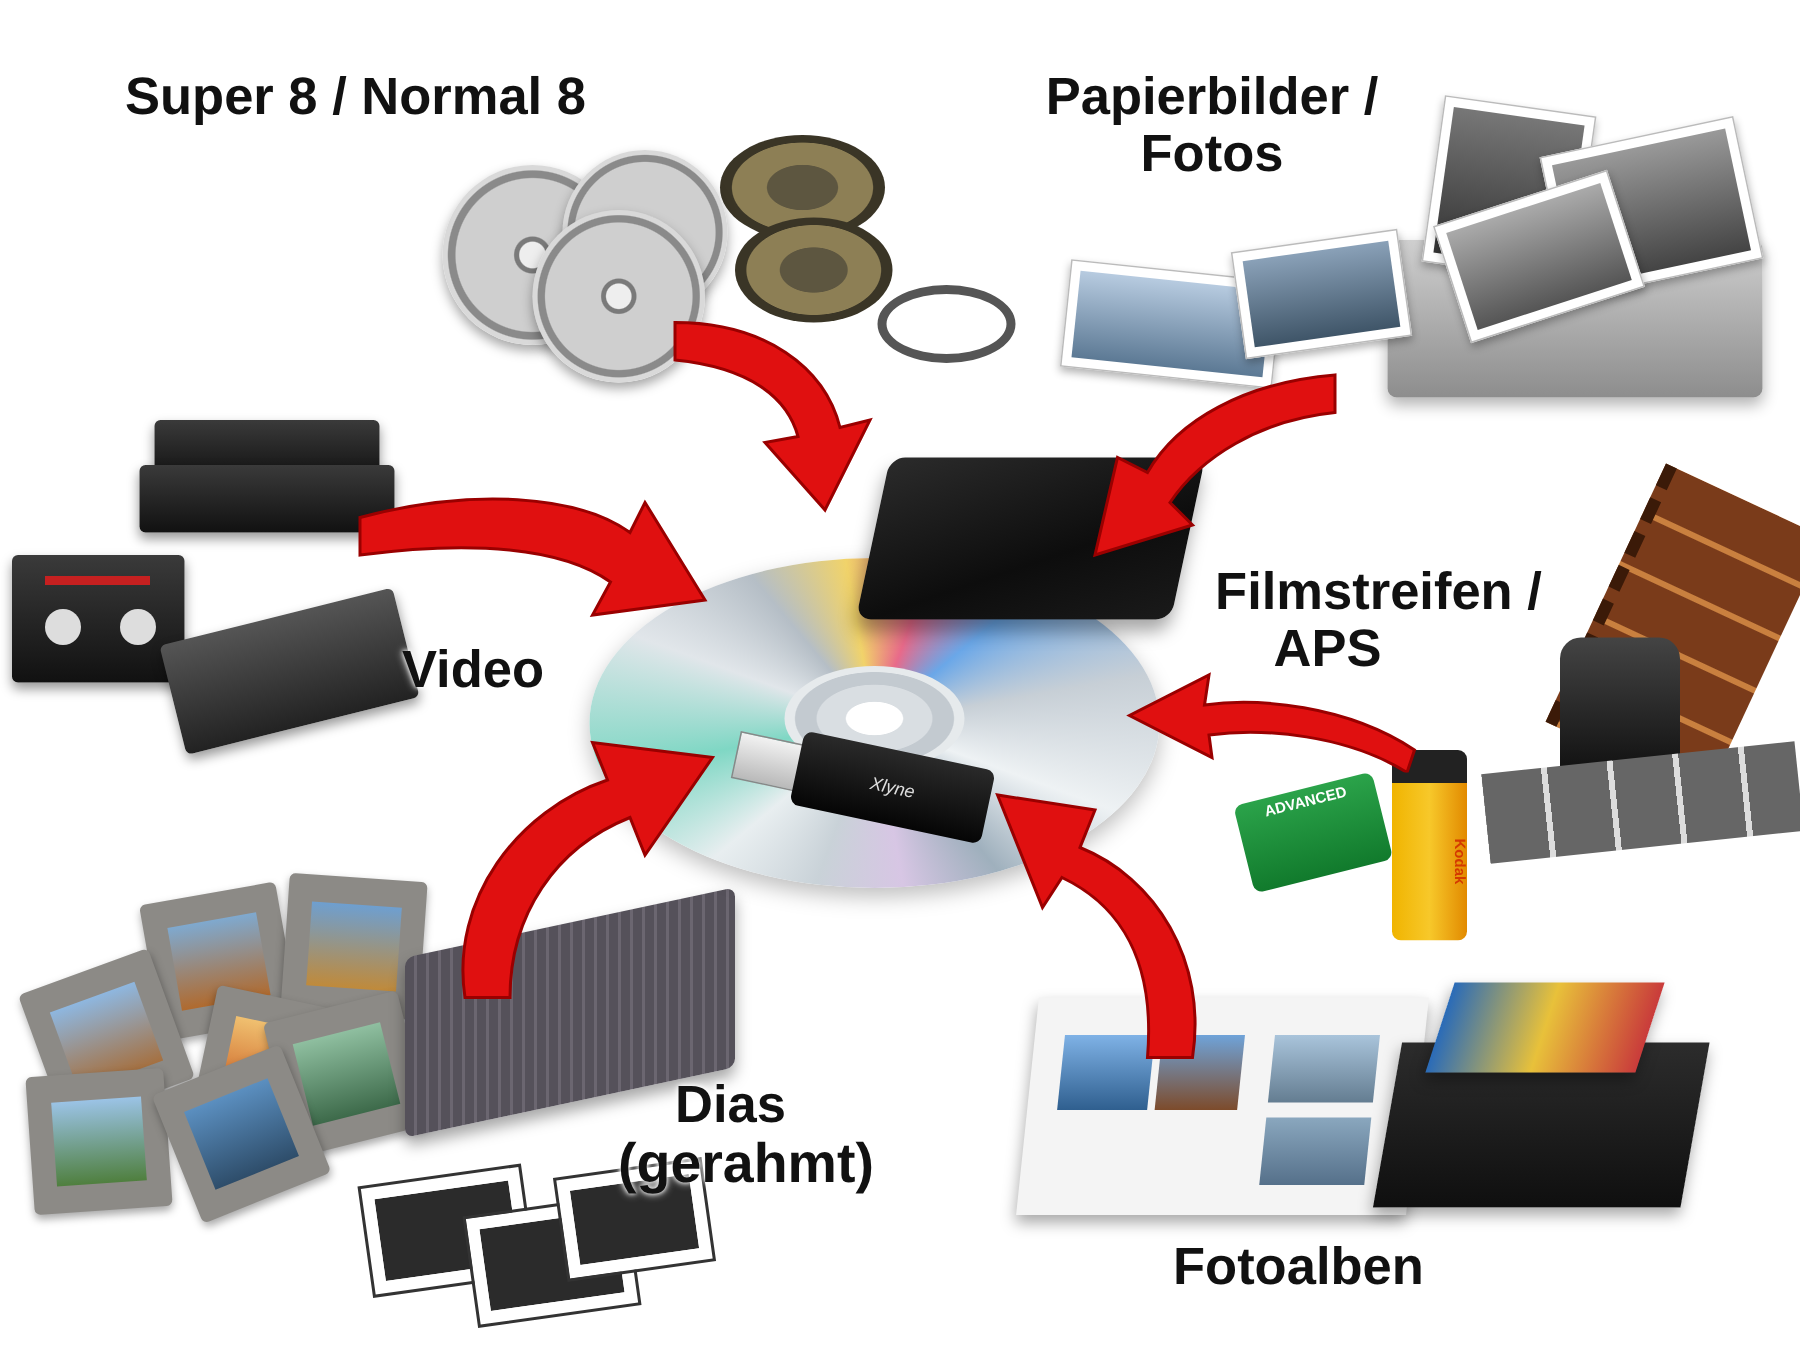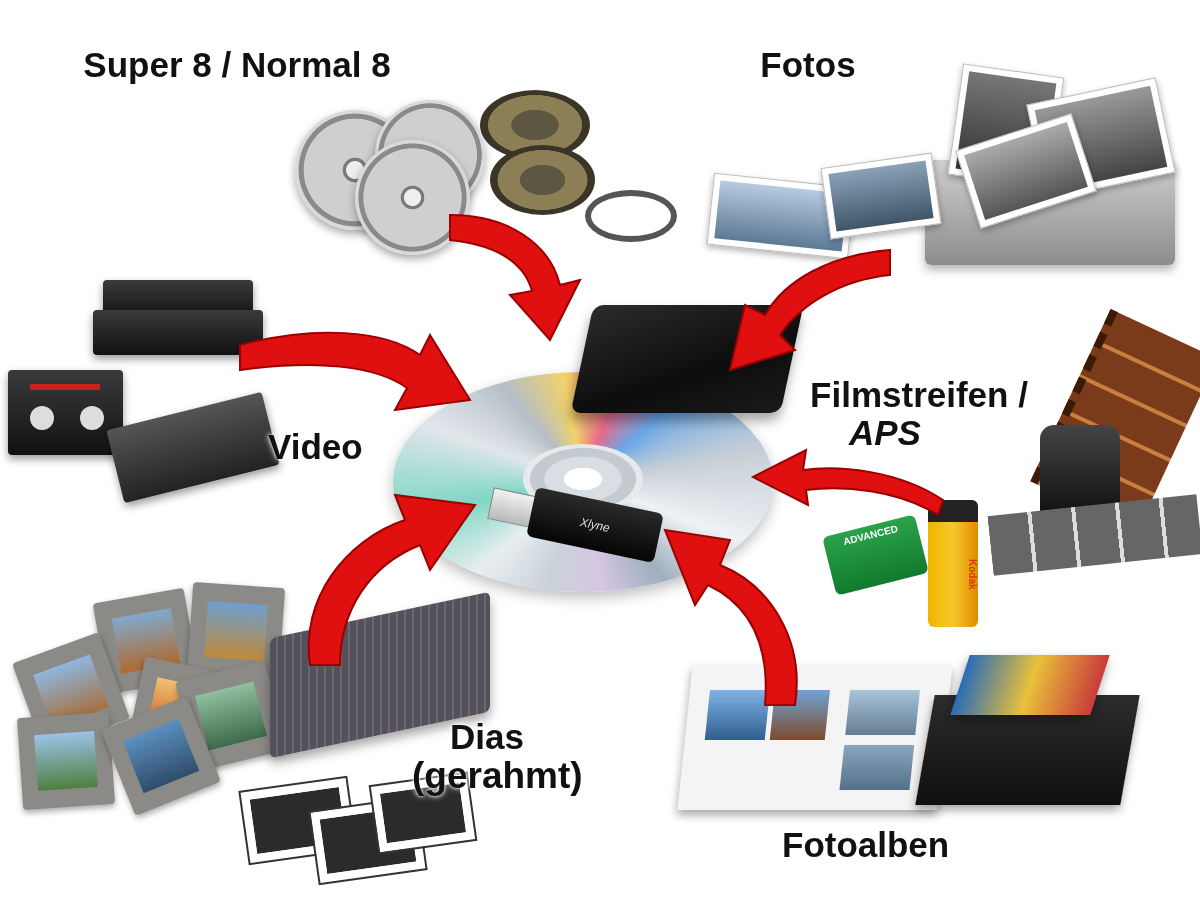--- a/index.html
+++ b/index.html
@@ -34,28 +34,29 @@
   
   .album{position:absolute;box-shadow:0 5px 10px rgba(0,0,0,.35);}
 </style>
 </head>
 <body>
 
 <div class="label" style="left:62px;top:46px;width:350px;">
   <span class="line">Super 8 / Normal 8</span>
 </div>
 <div class="label" style="left:688px;top:46px;width:240px;">
+  <span class="line">Papierbilder /</span>
   <span class="line">Fotos</span>
 </div>
 <div class="label" style="left:268px;top:428px;">
   <span class="line">Video</span>
 </div>
 <div class="label" style="left:794px;top:376px;width:250px;">
   <span class="line">Filmstreifen /</span>
-  <span class="line" style="text-align:left;padding-left:55px;font-style:italic;">APS</span>
+  <span class="line" style="text-align:left;padding-left:55px;">APS</span>
 </div>
 <div class="label small" style="left:412px;top:718px;width:150px;">
   <span class="line">Dias</span>
   <span class="line line2">(gerahmt)</span>
 </div>
 <div class="label" style="left:782px;top:826px;">
   <span class="line">Fotoalben</span>
 </div>
 
 <div class="obj cd">

